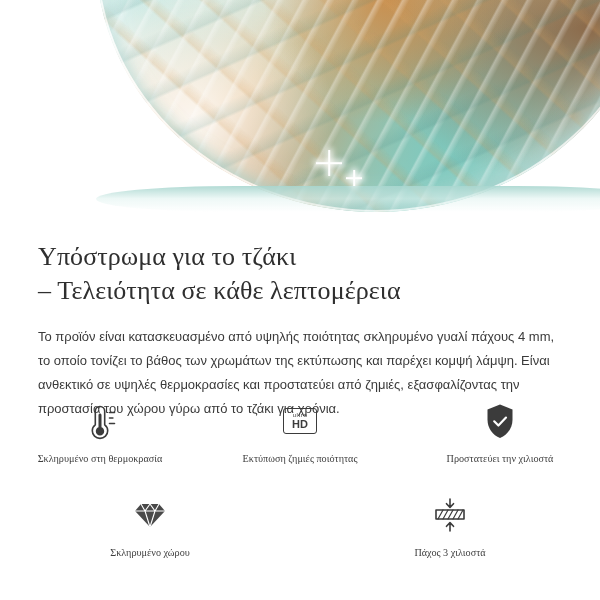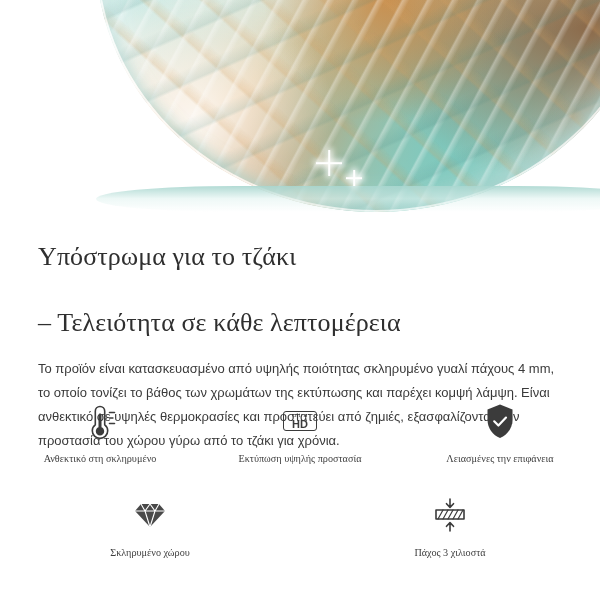--- a/index.html
+++ b/index.html
@@ -110,21 +110,21 @@
     padding: 28px 38px 0 38px;
   }
   h1.headline {
     font-family: "Liberation Serif", serif;
     font-size: 26px;
     line-height: 1.32;
     font-weight: 400;
     color: #2f2f2f;
     letter-spacing: 0.1px;
   }
-  h1.headline .line2 { display: block; margin-top: 32px; }
+  h1.headline .line2 { display: block; }
 
   p.body-copy {
     margin-top: 16px;
     font-family: "Liberation Sans", sans-serif;
     font-size: 13px;
     line-height: 1.85;
     color: #3a3a3a;
     max-width: 528px;
     text-align: left;
   }
@@ -160,21 +160,21 @@
     line-height: 1.25;
   }
   .feat-row.row2 { margin-top: 26px; }
 
   
   svg { display: block; }
   .ico-stroke { stroke: #3b3b3b; fill: none; stroke-width: 1.6; stroke-linecap: round; stroke-linejoin: round; }
   .ico-fill { fill: #3b3b3b; }
 
   .hd-badge {
-    width: 34px; height: 20px;
+    width: 34px; height: 26px;
     border: 1.6px solid #3b3b3b;
     border-radius: 3px;
     display: flex;
     flex-direction: column;
     align-items: center;
     justify-content: center;
     line-height: 1;
   }
   .hd-badge .t1 { font-size: 6px; letter-spacing: 0.6px; color: #3b3b3b; font-family: "Liberation Sans", sans-serif; }
   .hd-badge .t2 { font-size: 11px; font-weight: bold; color: #3b3b3b; font-family: "Liberation Sans", sans-serif; margin-top: 1px; }
@@ -208,41 +208,41 @@
     <div class="feat-row row1">
 
       <div class="feat">
         <div class="icon-box">
           <svg width="40" height="44" viewBox="0 0 40 44">
             <path class="ico-stroke" d="M20 7.5c-2.6 0-4.7 2.1-4.7 4.7v13.6c-1.9 1.4-3 3.6-3 5.9 0 4.3 3.4 7.7 7.7 7.7s7.7-3.4 7.7-7.7c0-2.3-1.1-4.5-3-5.9V12.2c0-2.6-2.1-4.7-4.7-4.7z"></path>
             <path class="ico-fill" d="M20 14.6c-.8 0-1.5.7-1.5 1.5v12.1c-1.6.6-2.7 2.2-2.7 4 0 2.4 1.9 4.3 4.2 4.3s4.2-1.9 4.2-4.3c0-1.8-1.1-3.4-2.7-4V16.1c0-.8-.7-1.5-1.5-1.5z"></path>
             <path class="ico-stroke" d="M29.5 13.5h5M29.5 19h3.4M29.5 24.5h5"></path>
           </svg>
         </div>
-        <div class="caption">Ανθεκτικό στη σκληρυμένο</div>
+        <div class="caption">Σκληρυμένο στη θερμοκρασία</div>
       </div>
 
       <div class="feat">
         <div class="icon-box">
           <div class="hd-badge">
             <span class="t1">ultra</span>
             <span class="t2">HD</span>
           </div>
         </div>
-        <div class="caption">Εκτύπωση υψηλής προστασία</div>
+        <div class="caption">Εκτύπωση ζημιές ποιότητας</div>
       </div>
 
       <div class="feat">
         <div class="icon-box">
           <svg width="40" height="44" viewBox="0 0 40 44">
             <path class="ico-fill" d="M20 5.5 7.5 10.6v10.2c0 8.2 5.3 15.8 12.5 18.1 7.2-2.3 12.5-9.9 12.5-18.1V10.6L20 5.5z"></path>
             <path d="M14.2 22.3l4.2 4.2 7.6-7.9" stroke="#ffffff" stroke-width="2.2" fill="none" stroke-linecap="round" stroke-linejoin="round"></path>
           </svg>
         </div>
-        <div class="caption">Λειασμένες την επιφάνεια</div>
+        <div class="caption">Προστατεύει την χιλιοστά</div>
       </div>
 
     </div>
 
     <div class="feat-row row2">
 
       <div class="feat">
         <div class="icon-box">
           <svg width="40" height="40" viewBox="0 0 40 40">
             <path class="ico-fill" d="M11 9h18l6 7-15 16L5 16l6-7z" opacity="0.93"></path>

